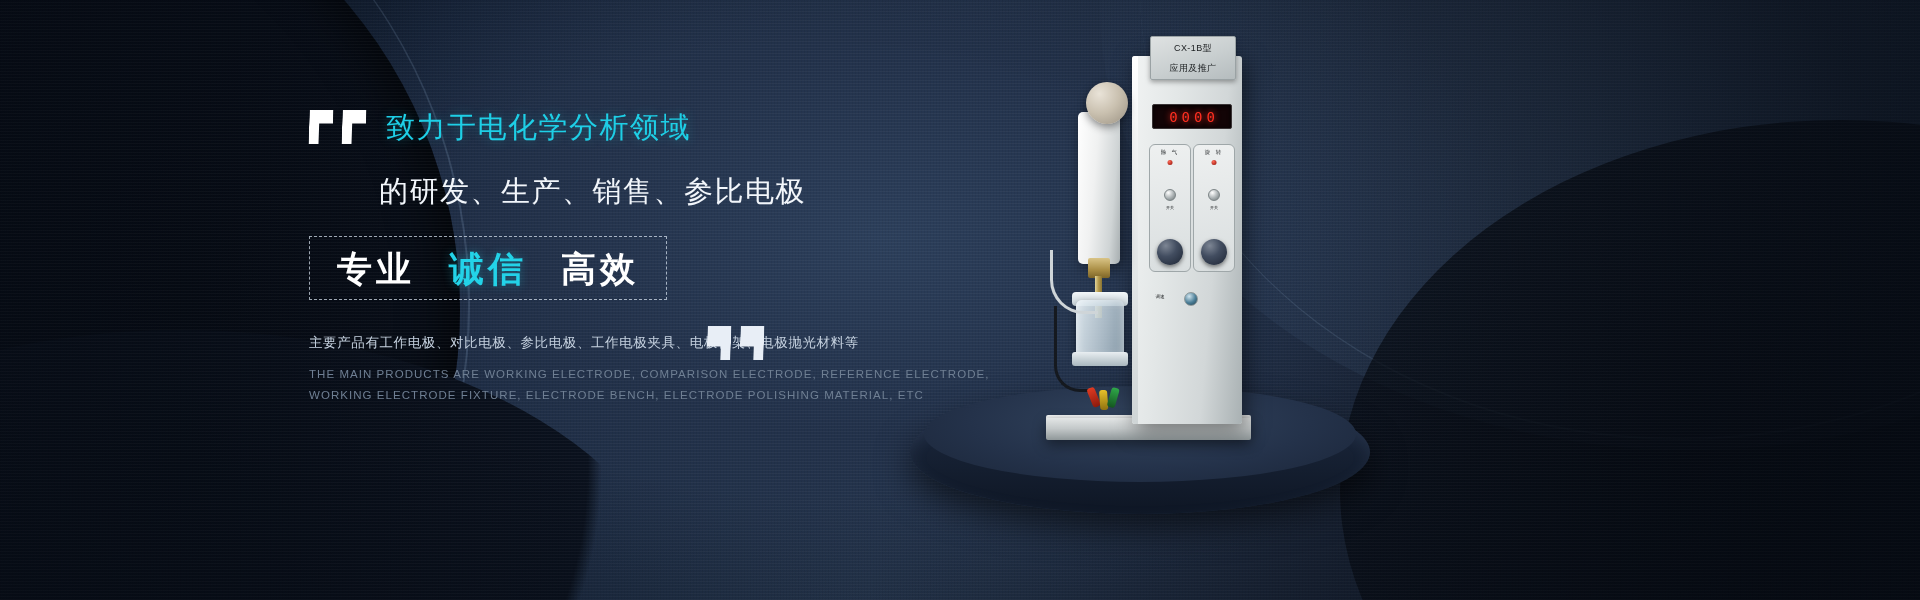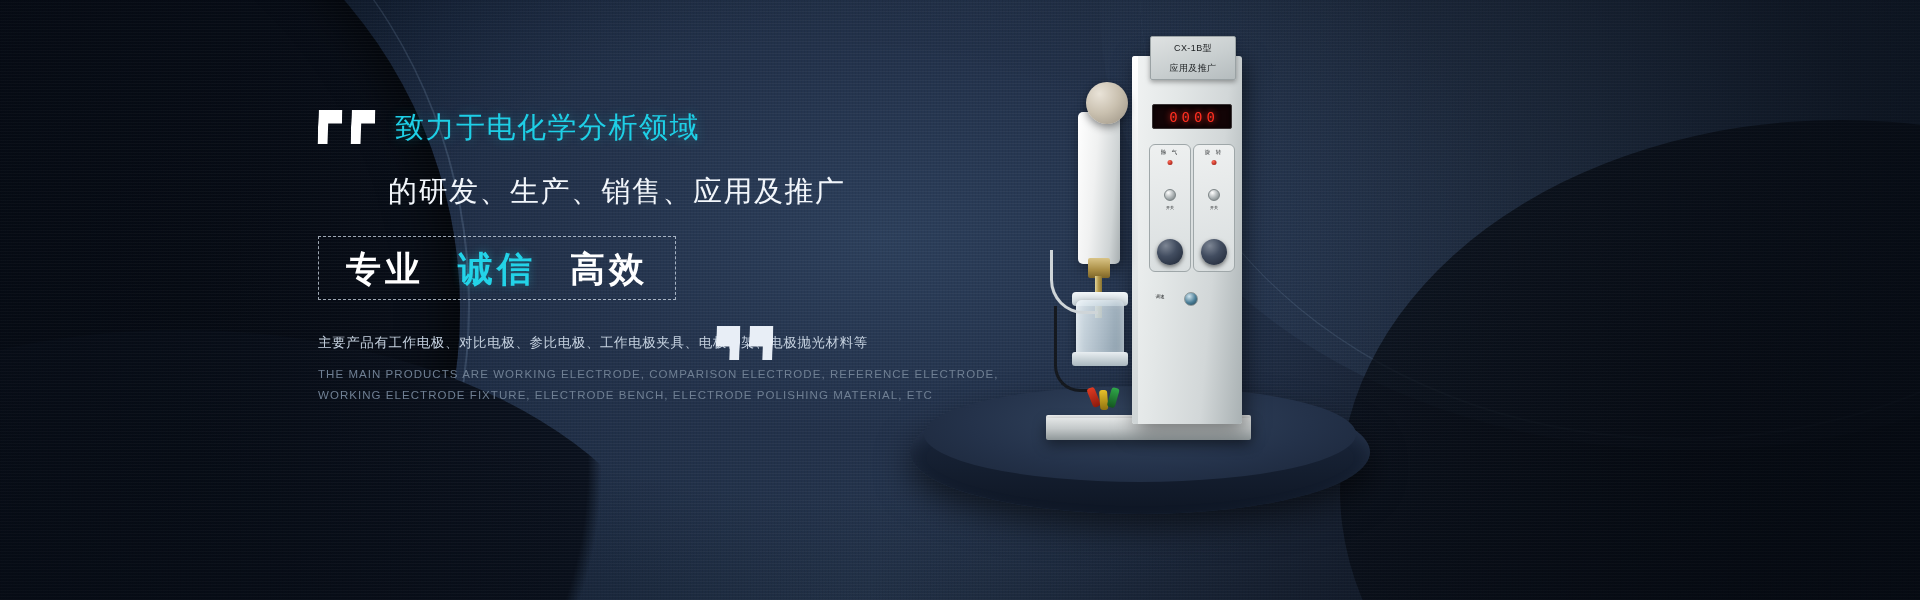--- a/index.html
+++ b/index.html
@@ -77,21 +77,21 @@
   }
   #vignette {
     position: absolute; inset: 0;
     background: radial-gradient(ellipse 1100px 620px at 42% 45%, transparent 36%, rgba(4,8,15,.55) 100%);
     pointer-events: none;
   }
 
   
   #copy {
     position: absolute;
-    left: 318px; top: 104px;
+    left: 309px; top: 104px;
     width: 560px;
   }
 
   #quote-row { position: relative; height: 56px; }
 
   #quote-open {
     position: absolute; left: 0; top: 6px;
     width: 58px; height: 38px;
     display: flex; gap: 9px;
   }
@@ -427,21 +427,21 @@
   <div id="copy">
 
     <div id="quote-row">
       <span id="quote-open">
           <i></i>
           <i></i>
         </span>
       <div class="headline" id="headline-1">致力于电化学分析领域</div>
     </div>
 
-    <div class="headline" id="headline-2">的研发、生产、销售、应用及推广</div>
+    <div class="headline" id="headline-2">的研发、生产、销售、参比电极</div>
 
     <div id="slogan-box">
       <span class="slogan-word w">专业</span>
       <span class="slogan-word c">诚信</span>
       <span class="slogan-word w">高效</span>
     </div>
 
     <span id="quote-close">
         <i></i>
         <i></i>

